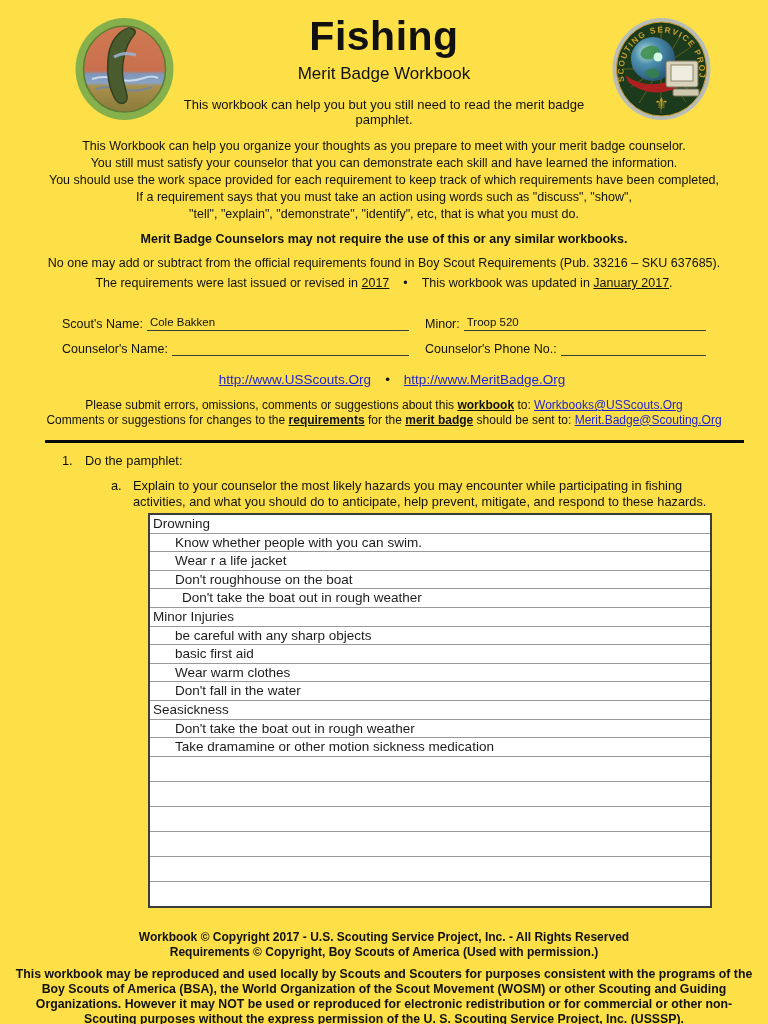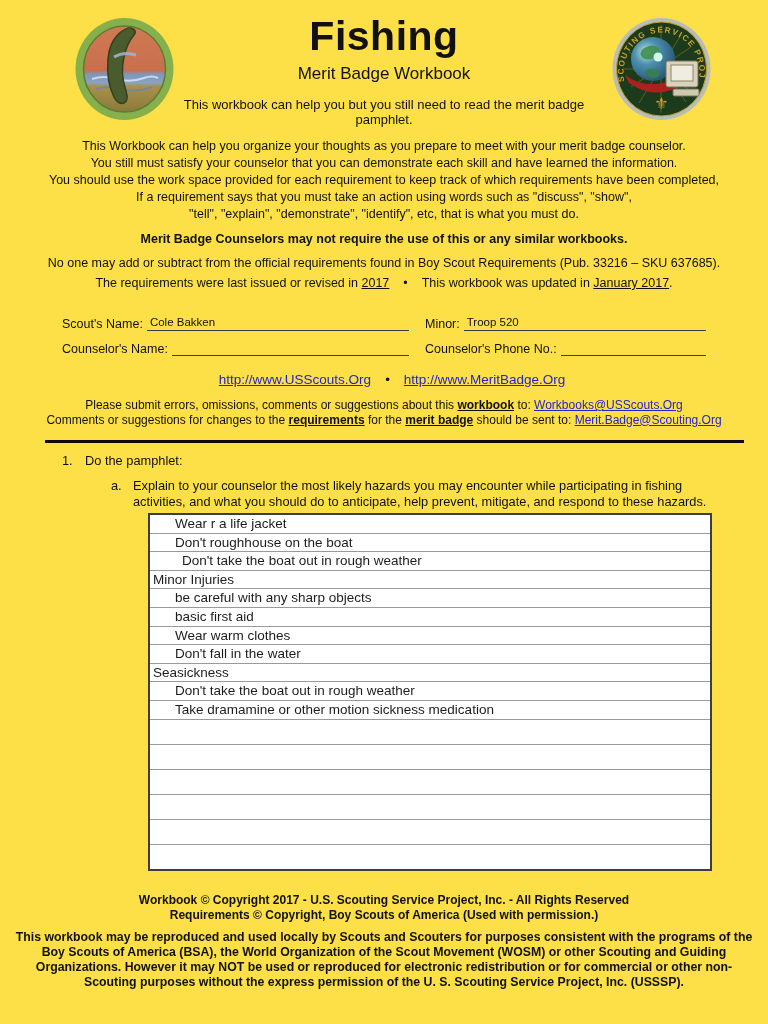--- a/index.html
+++ b/index.html
@@ -197,20 +197,22 @@
       <span>Do the pamphlet:</span>
     </div>
     <div class="req-sub">
       <span class="req-letter">a.</span>
       <span class="req-text">Explain to your counselor the most likely hazards you may encounter while participating in fishing activities, and what you should do to anticipate, help prevent, mitigate, and respond to these hazards.</span>
     </div>
   </div>
 
   <div class="answer-box">
 
+  <div class="answer-row indent0">Drowning</div>
+      <div class="answer-row indent1">Know whether people with you can swim.</div>
       <div class="answer-row indent1">Wear r a life jacket</div>
       <div class="answer-row indent1">Don't roughhouse on the boat</div>
       <div class="answer-row indent2">Don't take the boat out in rough weather</div>
       <div class="answer-row indent0">Minor Injuries</div>
       <div class="answer-row indent1">be careful with any sharp objects</div>
       <div class="answer-row indent1">basic first aid</div>
       <div class="answer-row indent1">Wear warm clothes</div>
       <div class="answer-row indent1">Don't fall in the water</div>
       <div class="answer-row indent0">Seasickness</div>
       <div class="answer-row indent1">Don't take the boat out in rough weather</div>

